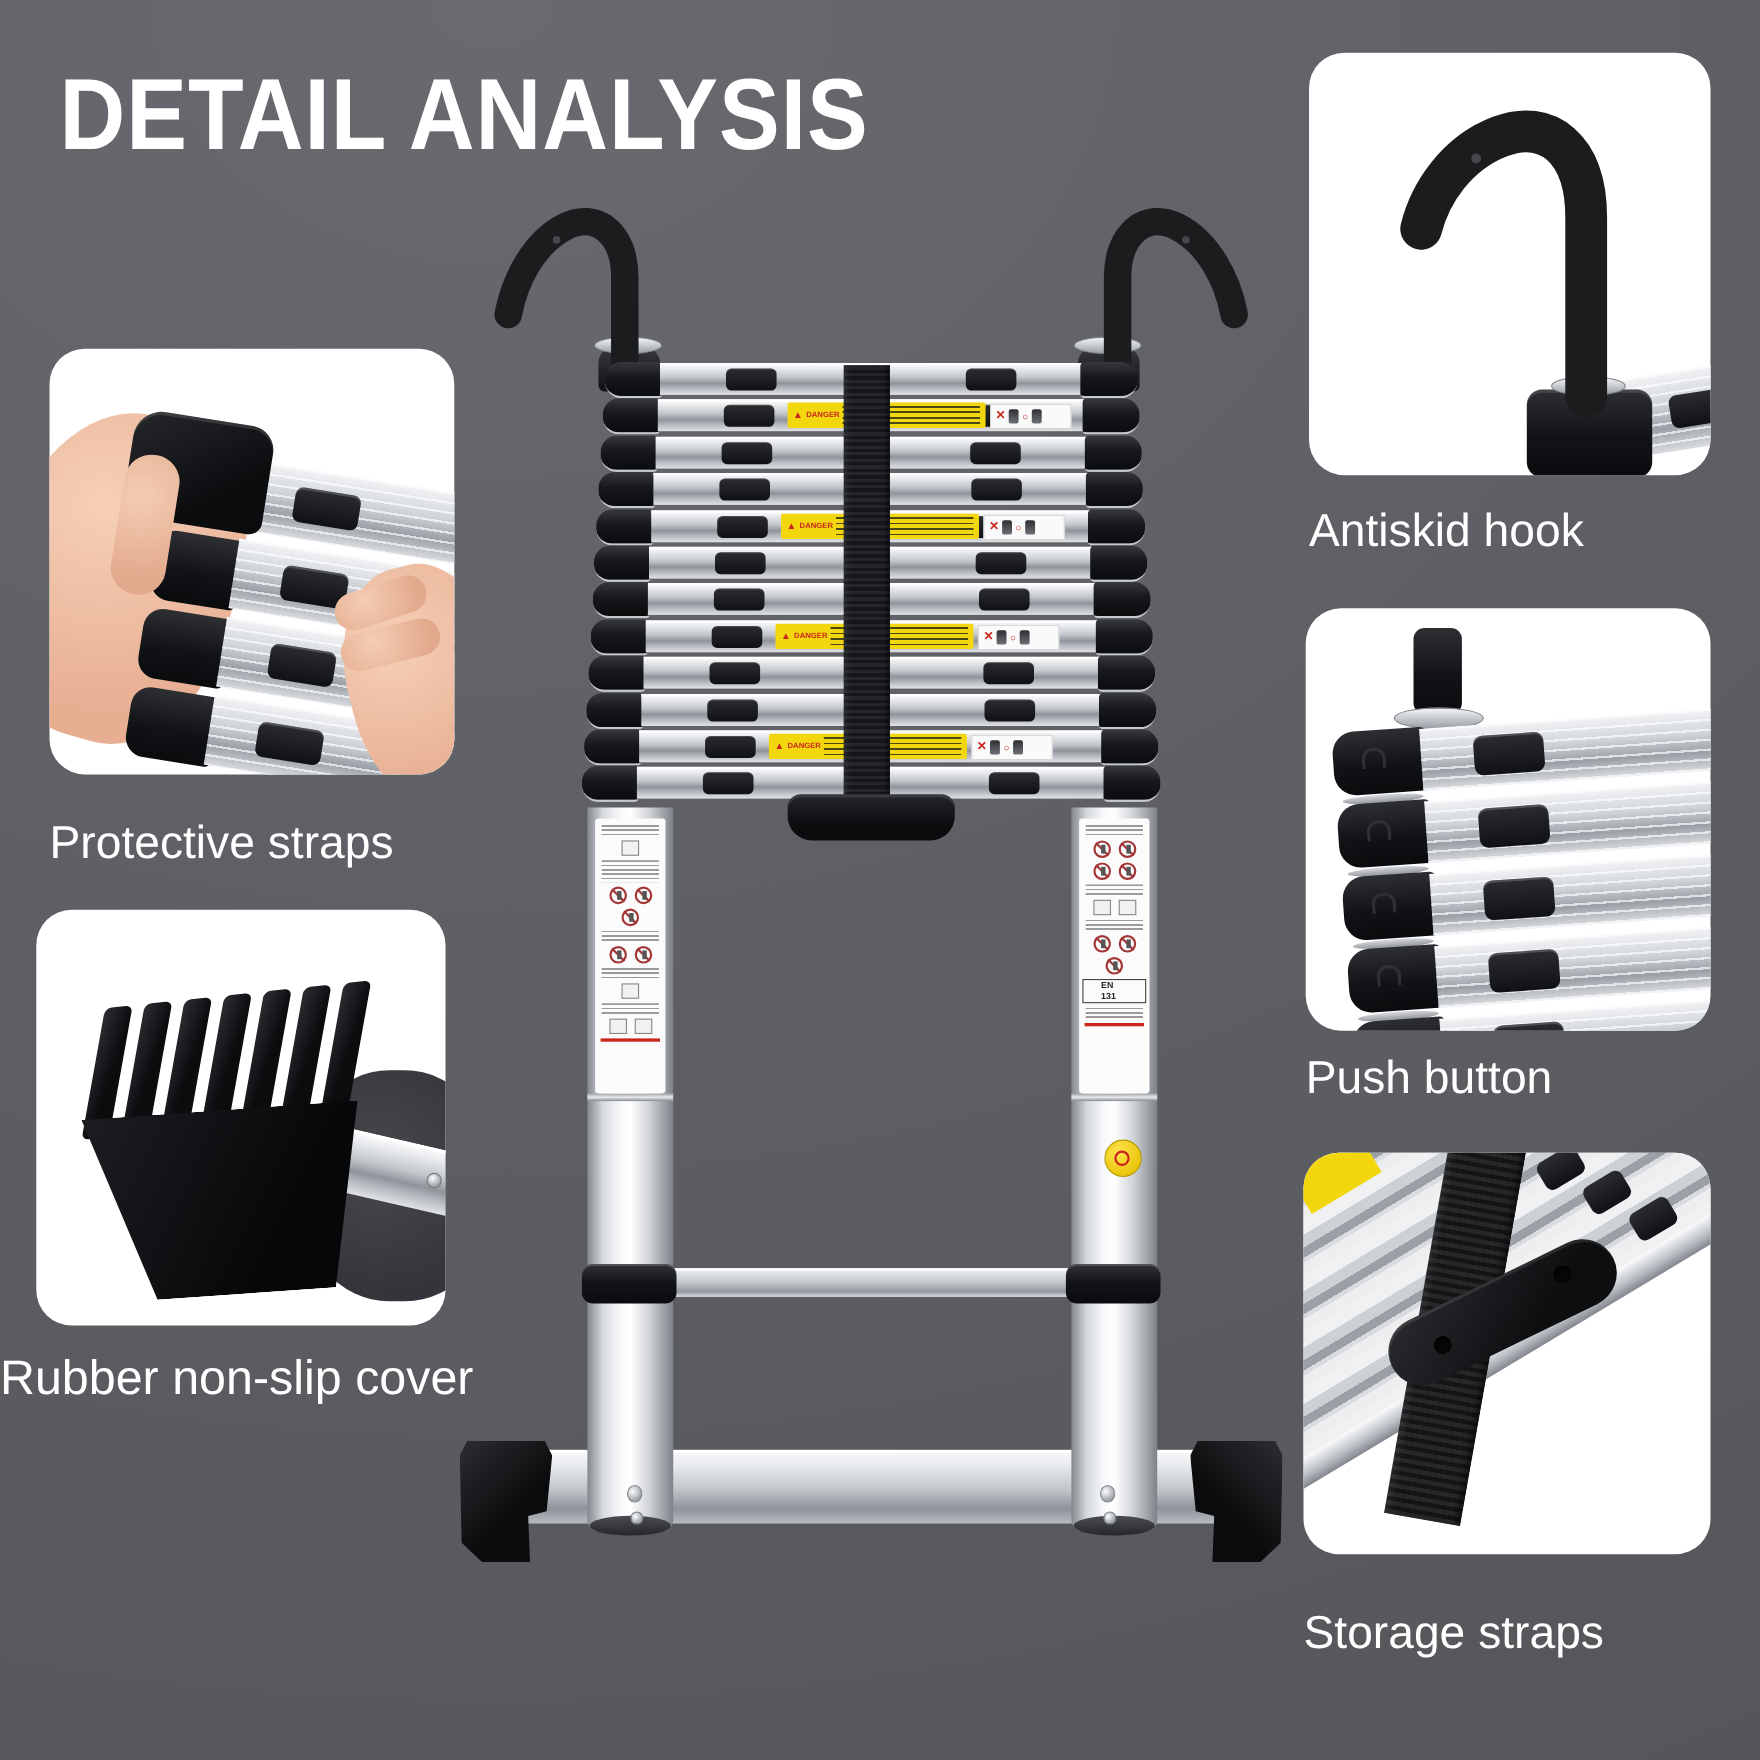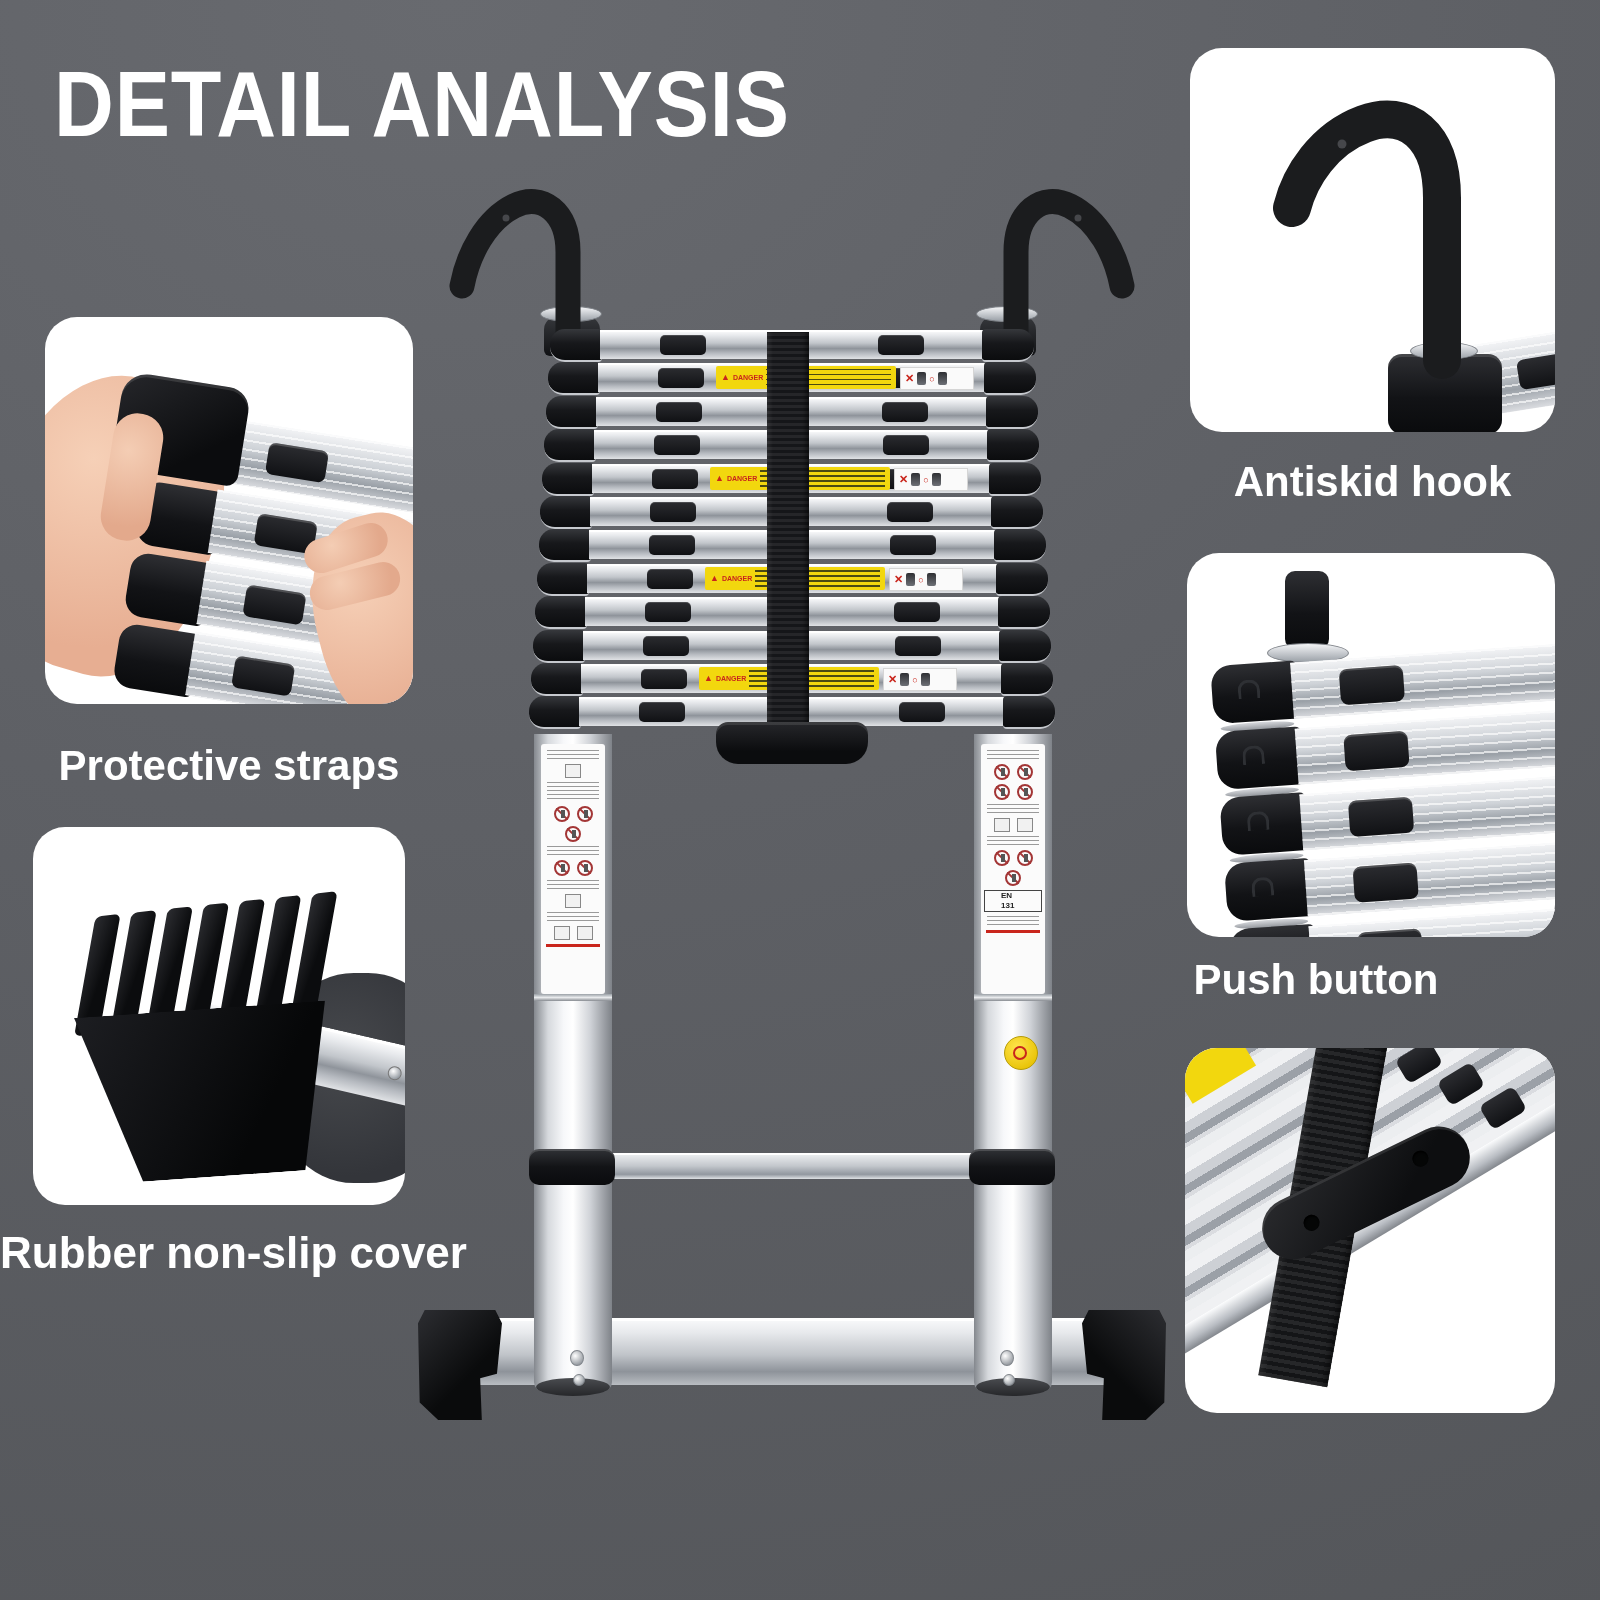--- a/index.html
+++ b/index.html
@@ -5,33 +5,33 @@
   html,body{margin:0;padding:0}
   body{width:1600px;height:1600px;position:relative;overflow:hidden;
        font-family:"Liberation Sans",sans-serif;background:#5e6065}
   .stage{position:absolute;inset:0;
        background:radial-gradient(150% 115% at 28% 0%,#686a6f 0%,#5e6065 45%,#54565a 100%)}
   .abs{position:absolute}
 
   
   .title{position:absolute;left:54px;top:52px;color:#fff;font-size:92px;font-weight:700;
          letter-spacing:1px;white-space:nowrap;transform:scaleX(.90);transform-origin:left top}
-  .label{position:absolute;color:#fff;font-weight:700;font-size:42px;text-align:center;white-space:nowrap}
+  .label{position:absolute;color:#fff;font-weight:400;font-size:42px;text-align:left;white-space:nowrap}
 
   
   .card{position:absolute;background:#fff;border-radius:32px;overflow:hidden}
   #card-pc{left:45px;top:317px;width:368px;height:387px}
   #card-rs{left:33px;top:827px;width:372px;height:378px}
   #card-ah{left:1190px;top:48px;width:365px;height:384px}
   #card-pb{left:1187px;top:553px;width:368px;height:384px}
   #card-ss{left:1185px;top:1048px;width:370px;height:365px}
   #label-pc{left:45px;top:742px;width:368px}
   #label-rs{left:0px;top:1228px;width:462px;font-size:44px}
   #label-ah{left:1190px;top:458px;width:365px}
-  #label-pb{left:1132px;top:956px;width:368px}
+  #label-pb{left:1187px;top:956px;width:368px}
   #label-ss{left:1185px;top:1460px;width:370px}
 
   
   .alu{background:linear-gradient(180deg,#ffffff 0%,#e8eaed 18%,#c2c6cb 45%,#8f949b 64%,#b6bac0 80%,#e0e2e5 100%)}
   .ridges{background:repeating-linear-gradient(180deg,rgba(255,255,255,.65) 0 2px,rgba(0,0,0,0) 2px 9px),
           linear-gradient(180deg,#f3f4f6 0%,#cfd3d8 40%,#9aa0a7 70%,#dadce0 100%)}
   .blackp{background:linear-gradient(180deg,#2e2f33,#121316 55%,#0a0b0d)}
 
   
   .pc-hand{background:radial-gradient(circle at 35% 30%,#f6d0b7,#e7ae92 75%);border-radius:46% 42% 42% 46%}
@@ -519,14 +519,15 @@
     <div class="ss-yellow"></div>
     <div class="ss-btn" style="left:214px;top:0px"></div>
     <div class="ss-btn" style="left:256px;top:22px"></div>
     <div class="ss-btn" style="left:298px;top:46px"></div>
     <div class="ss-strap"></div>
     <div class="ss-handle">
       <span class="ss-hole" style="left:42px;top:26px"></span>
       <span class="ss-hole" style="right:40px;top:16px"></span>
     </div>
   </section>
+  <div class="label" id="label-ss">Storage straps</div>
 
 </div>
 
 </body></html>

